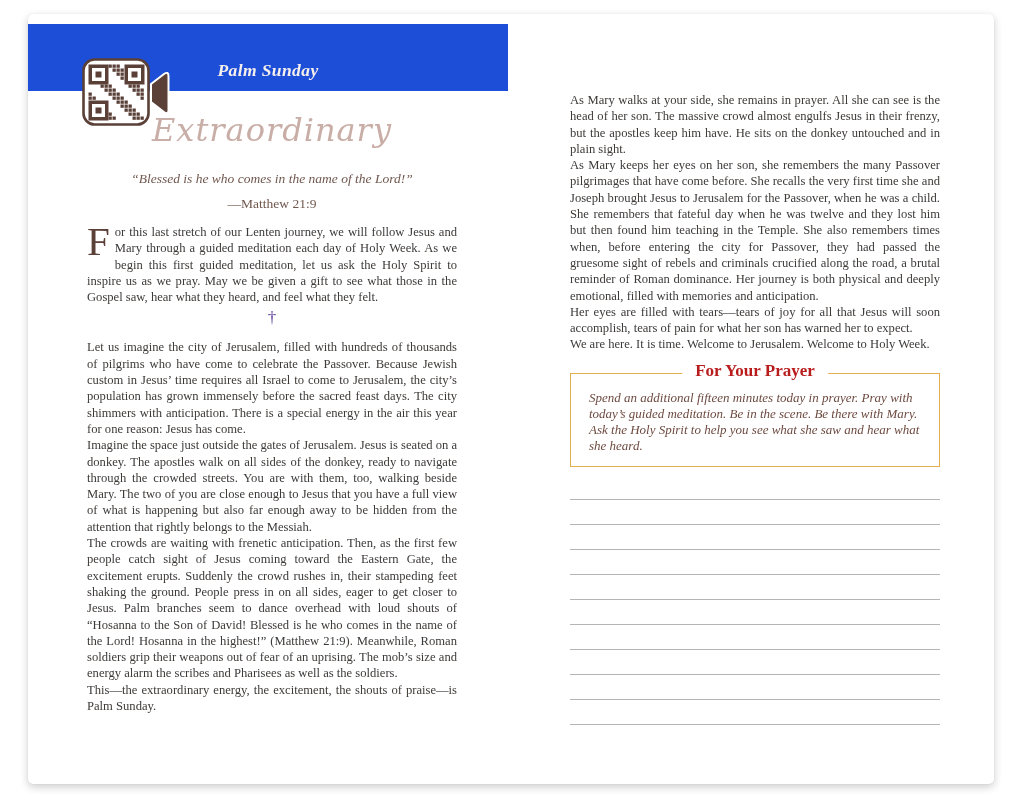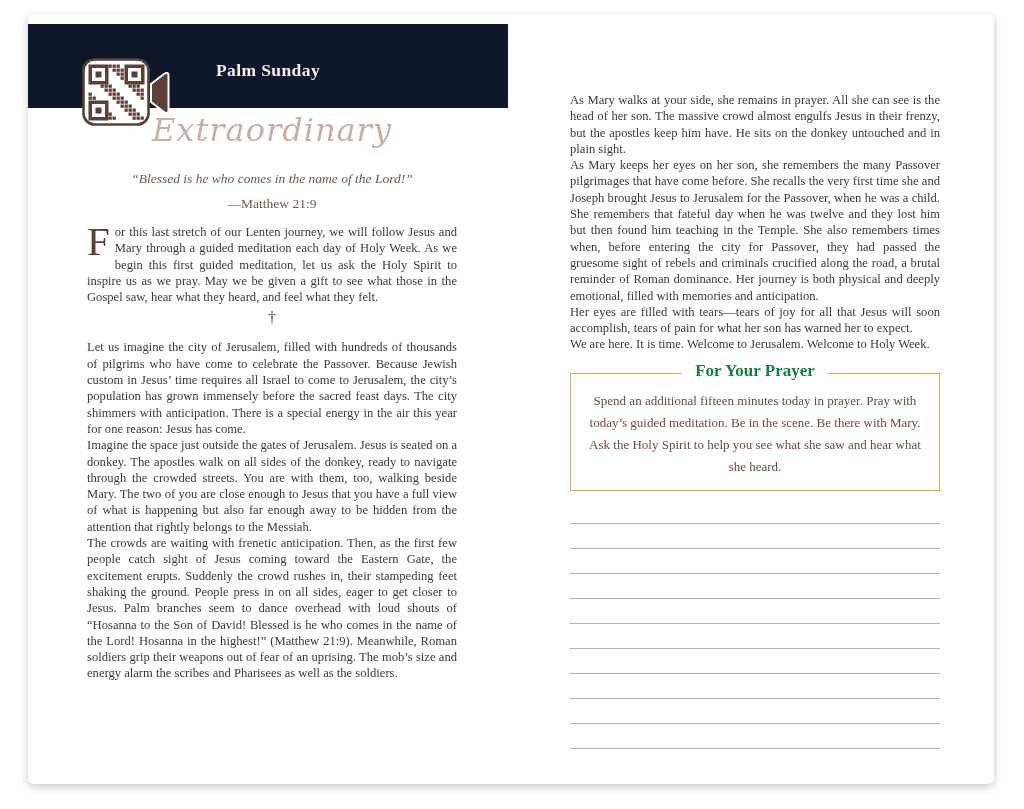--- a/index.html
+++ b/index.html
@@ -7,22 +7,22 @@
               font-family:"Liberation Serif", serif; }
 
   .spread { position:absolute; left:28px; top:14px; width:966px; height:770px;
             background:#ffffff; border-radius:5px;
             box-shadow:0 3px 9px rgba(0,0,0,.20), 0 0 1px rgba(0,0,0,.12);
             display:flex; }
 
   .page { position:relative; width:483px; height:770px; }
 
   
-  .banner { position:absolute; left:0; top:10px; width:480px; height:84px;
-            background:#0f172a; }
+  .banner { position:absolute; left:0; top:10px; width:480px; height:67px;
+            background:#1d4ed8;font-style:italic; }
   .banner-title { position:absolute; left:0; right:0; top:36px; text-align:center;
                   color:#f6f0ec; font-size:17.5px; font-weight:bold; letter-spacing:.4px; }
 
   .qr-wrap { position:absolute; left:54px; top:44px; width:90px; height:70px; z-index:2; }
 
   .content { position:relative; height:100%; padding:0 54px 0 59px; }
 
   .script-title { margin-top:88px; text-align:center;
                   font-family:"DejaVu Serif", serif; font-style:italic; font-weight:normal;
                   font-size:32px; line-height:56px; color:#c8aea6; letter-spacing:1px; }
@@ -45,23 +45,23 @@
   .pagenum { position:absolute; bottom:16px; left:59px; right:54px;
              text-align:center; font-size:12.5px; color:#4a4a4a; letter-spacing:1px; }
 
   
   .page-right .content { padding-top:66px; }
 
   .prayer-box { position:relative; margin-top:20px; border:1.5px solid #e3af4e;
                 padding:16px 18px 12px; }
   .prayer-heading { position:absolute; top:-13px; left:50%; transform:translateX(-50%);
                     background:#ffffff; padding:0 13px; white-space:nowrap;
-                    color:#15803d; font-size:17px; font-weight:bold; }
-  .prayer-text { text-align:center; font-size:13px;
-                 line-height:22px; color:#6d4a3f; }
+                    color:#b91c1c; font-size:17px; font-weight:bold; }
+  .prayer-text { text-align:left; font-style:italic; font-size:13px;
+                 line-height:16px; color:#6d4a3f; }
 
   .question { margin-top:17px; text-align:center; font-size:13.5px; color:#6f4c3c;
               letter-spacing:.3px; }
 
   .ruled { margin-top:8px; }
   .rule-line { height:25px; border-bottom:1px solid #b5b5b5; }
 </style>
 </head>
 <body>
 
@@ -148,20 +148,21 @@
       <p class="quote">“Blessed is he who comes in the name of the Lord!”</p>
       <p class="attribution">—Matthew 21:9</p>
 
       <p class="body"><span class="dropcap">F</span><span>or this last stretch of our Lenten journey, we will follow Jesus and Mary through a guided meditation each day of Holy Week. As we begin this first guided meditation, let us ask the Holy Spirit to inspire us as we pray. May we be given a gift to see what those in the Gospel saw, hear what they heard, and feel what they felt.</span></p>
 
       <div class="cross">†</div>
 
       <p class="body">Let us imagine the city of Jerusalem, filled with hundreds of thousands of pilgrims who have come to celebrate the Passover. Because Jewish custom in Jesus’ time requires all Israel to come to Jerusalem, the city’s population has grown immensely before the sacred feast days. The city shimmers with anticipation. There is a special energy in the air this year for one reason: Jesus has come.</p>
       <p class="body">Imagine the space just outside the gates of Jerusalem. Jesus is seated on a donkey. The apostles walk on all sides of the donkey, ready to navigate through the crowded streets. You are with them, too, walking beside Mary. The two of you are close enough to Jesus that you have a full view of what is happening but also far enough away to be hidden from the attention that rightly belongs to the Messiah.</p>
       <p class="body">The crowds are waiting with frenetic anticipation. Then, as the first few people catch sight of Jesus coming toward the Eastern Gate, the excitement erupts. Suddenly the crowd rushes in, their stampeding feet shaking the ground. People press in on all sides, eager to get closer to Jesus. Palm branches seem to dance overhead with loud shouts of “Hosanna to the Son of David! Blessed is he who comes in the name of the Lord! Hosanna in the highest!” (Matthew 21:9). Meanwhile, Roman soldiers grip their weapons out of fear of an uprising. The mob’s size and energy alarm the scribes and Pharisees as well as the soldiers.</p>
+      <p class="body">This—the extraordinary energy, the excitement, the shouts of praise—is Palm Sunday.</p>
 
     </div>
   </section>
 
   <section class="page page-right">
     <div class="content">
 
       <p class="body">As Mary walks at your side, she remains in prayer. All she can see is the head of her son. The massive crowd almost engulfs Jesus in their frenzy, but the apostles keep him have. He sits on the donkey untouched and in plain sight.</p>
       <p class="body">As Mary keeps her eyes on her son, she remembers the many Passover pilgrimages that have come before. She recalls the very first time she and Joseph brought Jesus to Jerusalem for the Passover, when he was a child. She remembers that fateful day when he was twelve and they lost him but then found him teaching in the Temple. She also remembers times when, before entering the city for Passover, they had passed the gruesome sight of rebels and criminals crucified along the road, a brutal reminder of Roman dominance. Her journey is both physical and deeply emotional, filled with memories and anticipation.</p>
       <p class="body">Her eyes are filled with tears—tears of joy for all that Jesus will soon accomplish, tears of pain for what her son has warned her to expect.</p>

